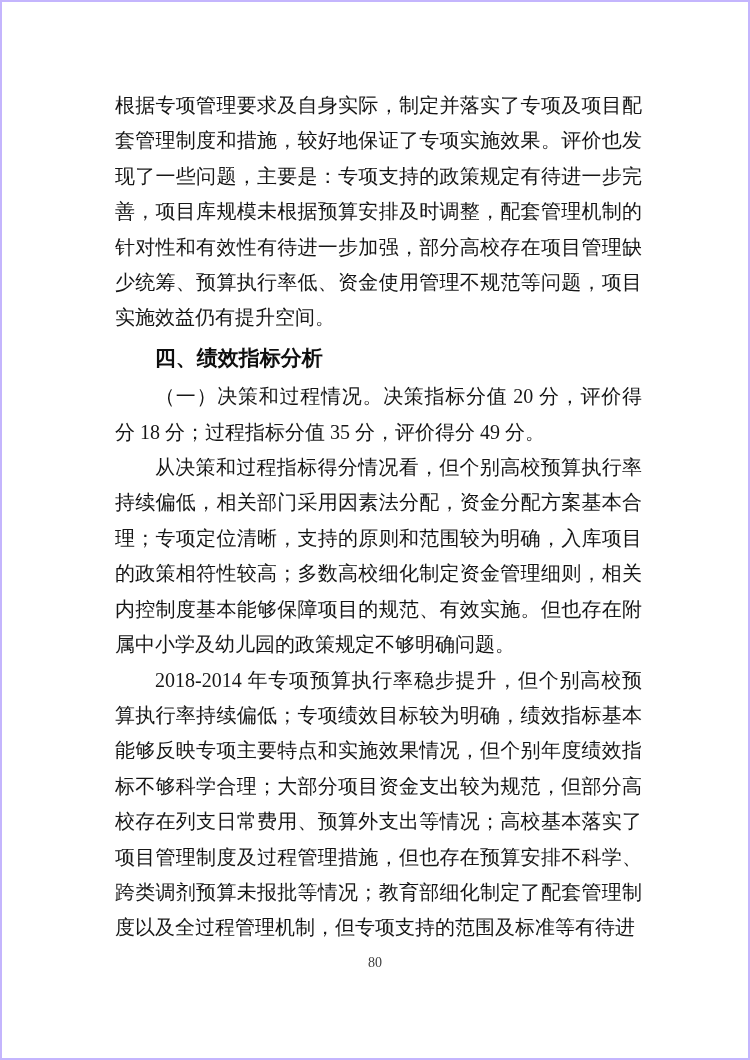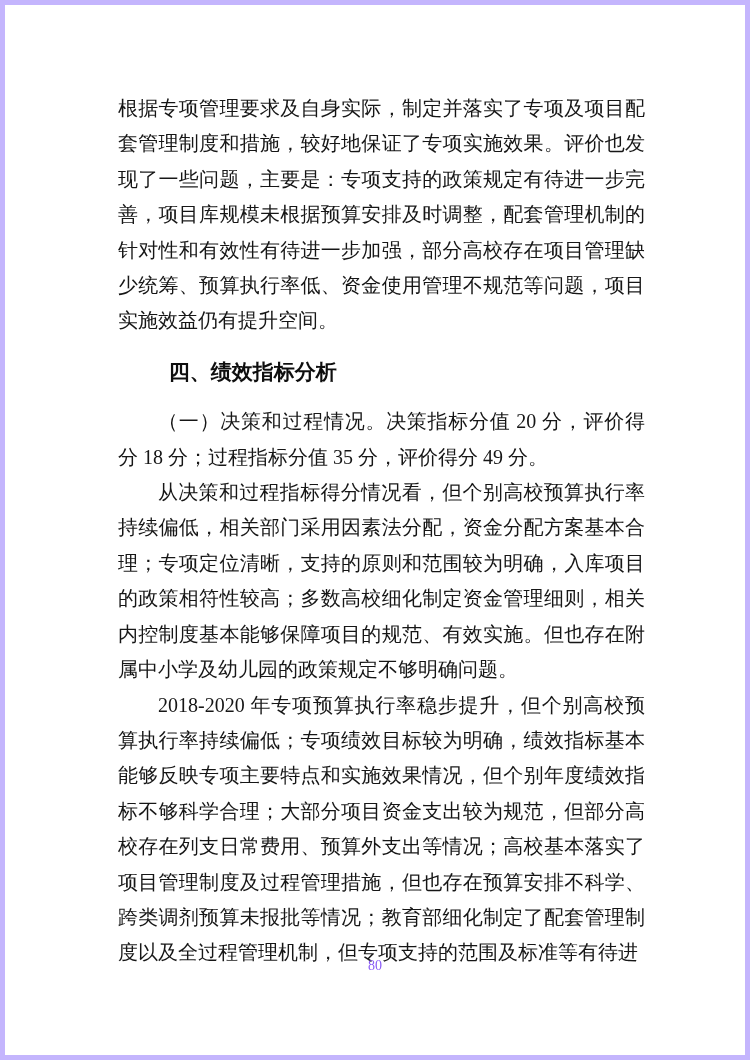--- a/index.html
+++ b/index.html
@@ -6,21 +6,21 @@
     margin: 0;
     padding: 0;
     background: #ffffff;
   }
   .page {
     position: relative;
     width: 750px;
     height: 1060px;
     background: #ffffff;
     box-sizing: border-box;
-    border: 5px solid #c4b5fd;
+    border: 2px solid #c4b5fd;
     overflow: hidden;
     font-family: "Liberation Serif", "DejaVu Serif", serif;
     color: #121212;
   }
   .text-block {
     position: absolute;
     left: 113px;
     top: 86px;
     width: 527px;
   }
@@ -31,45 +31,45 @@
     text-align: justify;
     text-justify: inter-ideograph;
     text-indent: 2em;
     word-break: break-all;
     color: #161616;
   }
   .body-para.no-indent {
     text-indent: 0;
   }
   .section-heading {
-    margin: 15px;
+    margin: 4px;
     font-size: 21px;
     line-height: 35.4px;
     font-weight: bold;
     font-family: "Liberation Sans", "DejaVu Sans", sans-serif;
     text-indent: 1.7em;
     color: #0e0e0e;
   }
   .page-footer {
     position: absolute;
     top: 951px;
     left: 0;
     width: 100%;
     text-align: center;
     font-size: 14px;
     line-height: 20px;
-    color: #8b5cf6;
+    color: #404040;
     font-family: "Liberation Serif", "DejaVu Serif", serif;
   }
 </style>
 </head>
 <body>
 
 <div class="page">
   <div class="text-block">
     <p class="body-para no-indent">根据专项管理要求及自身实际，制定并落实了专项及项目配套管理制度和措施，较好地保证了专项实施效果。评价也发现了一些问题，主要是：专项支持的政策规定有待进一步完善，项目库规模未根据预算安排及时调整，配套管理机制的针对性和有效性有待进一步加强，部分高校存在项目管理缺少统筹、预算执行率低、资金使用管理不规范等问题，项目实施效益仍有提升空间。</p>
     <h2 class="section-heading">四、绩效指标分析</h2>
     <p class="body-para">（一）决策和过程情况。决策指标分值 20 分，评价得分 18 分；过程指标分值 35 分，评价得分 49 分。</p>
     <p class="body-para">从决策和过程指标得分情况看，但个别高校预算执行率持续偏低，相关部门采用因素法分配，资金分配方案基本合理；专项定位清晰，支持的原则和范围较为明确，入库项目的政策相符性较高；多数高校细化制定资金管理细则，相关内控制度基本能够保障项目的规范、有效实施。但也存在附属中小学及幼儿园的政策规定不够明确问题。</p>
-    <p class="body-para">2018-2020 年专项预算执行率稳步提升，但个别高校预算执行率持续偏低；专项绩效目标较为明确，绩效指标基本能够反映专项主要特点和实施效果情况，但个别年度绩效指标不够科学合理；大部分项目资金支出较为规范，但部分高校存在列支日常费用、预算外支出等情况；高校基本落实了项目管理制度及过程管理措施，但也存在预算安排不科学、跨类调剂预算未报批等情况；教育部细化制定了配套管理制度以及全过程管理机制，但专项支持的范围及标准等有待进</p>
+    <p class="body-para">2018-2014 年专项预算执行率稳步提升，但个别高校预算执行率持续偏低；专项绩效目标较为明确，绩效指标基本能够反映专项主要特点和实施效果情况，但个别年度绩效指标不够科学合理；大部分项目资金支出较为规范，但部分高校存在列支日常费用、预算外支出等情况；高校基本落实了项目管理制度及过程管理措施，但也存在预算安排不科学、跨类调剂预算未报批等情况；教育部细化制定了配套管理制度以及全过程管理机制，但专项支持的范围及标准等有待进</p>
   </div>
   <div class="page-footer">80</div>
 </div>
 
 </body></html>

